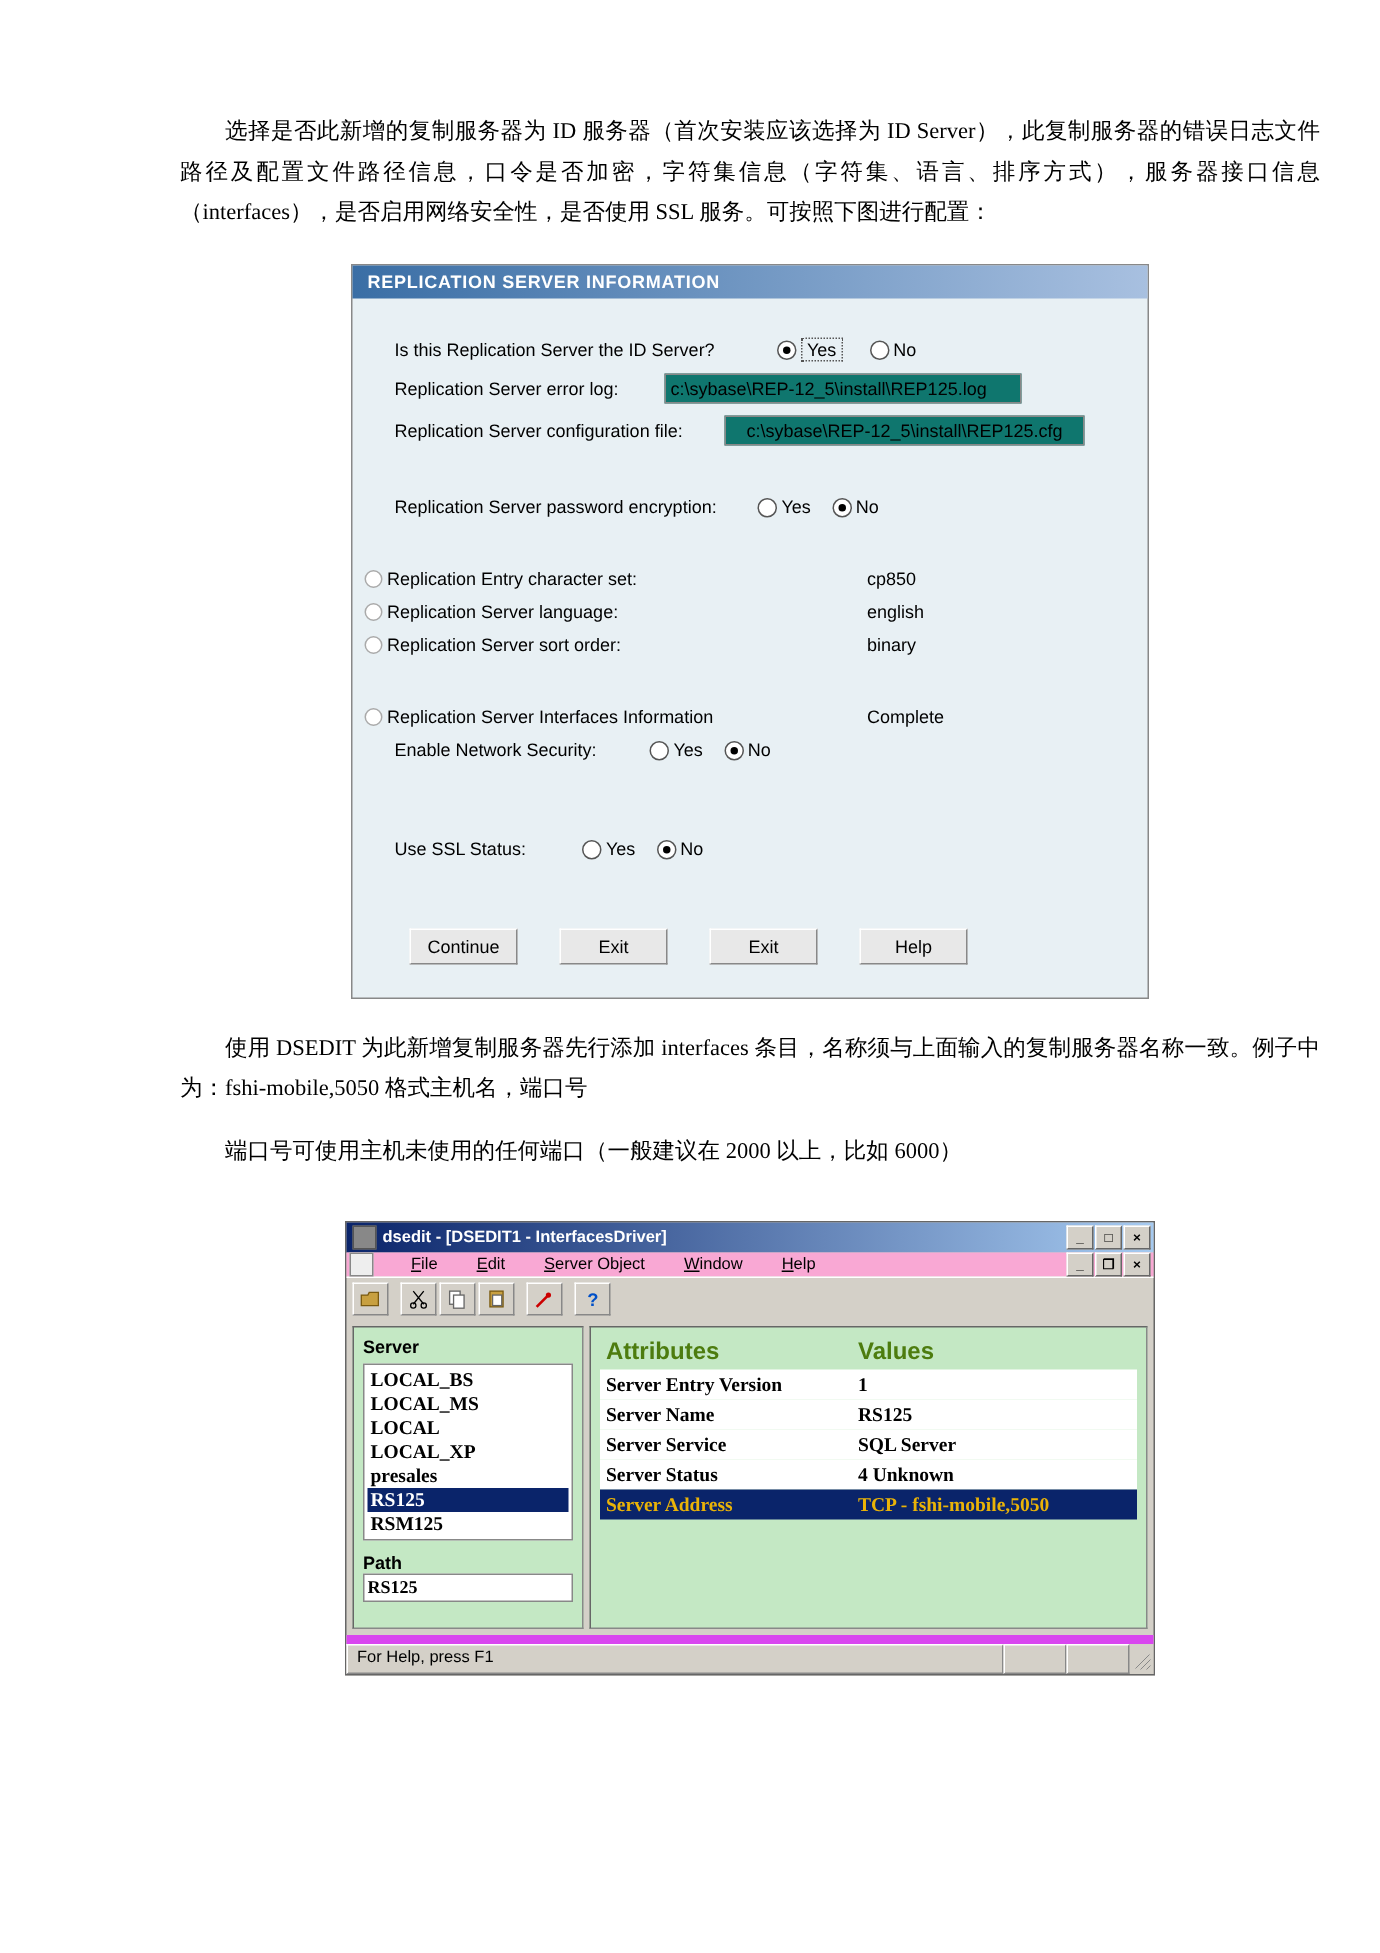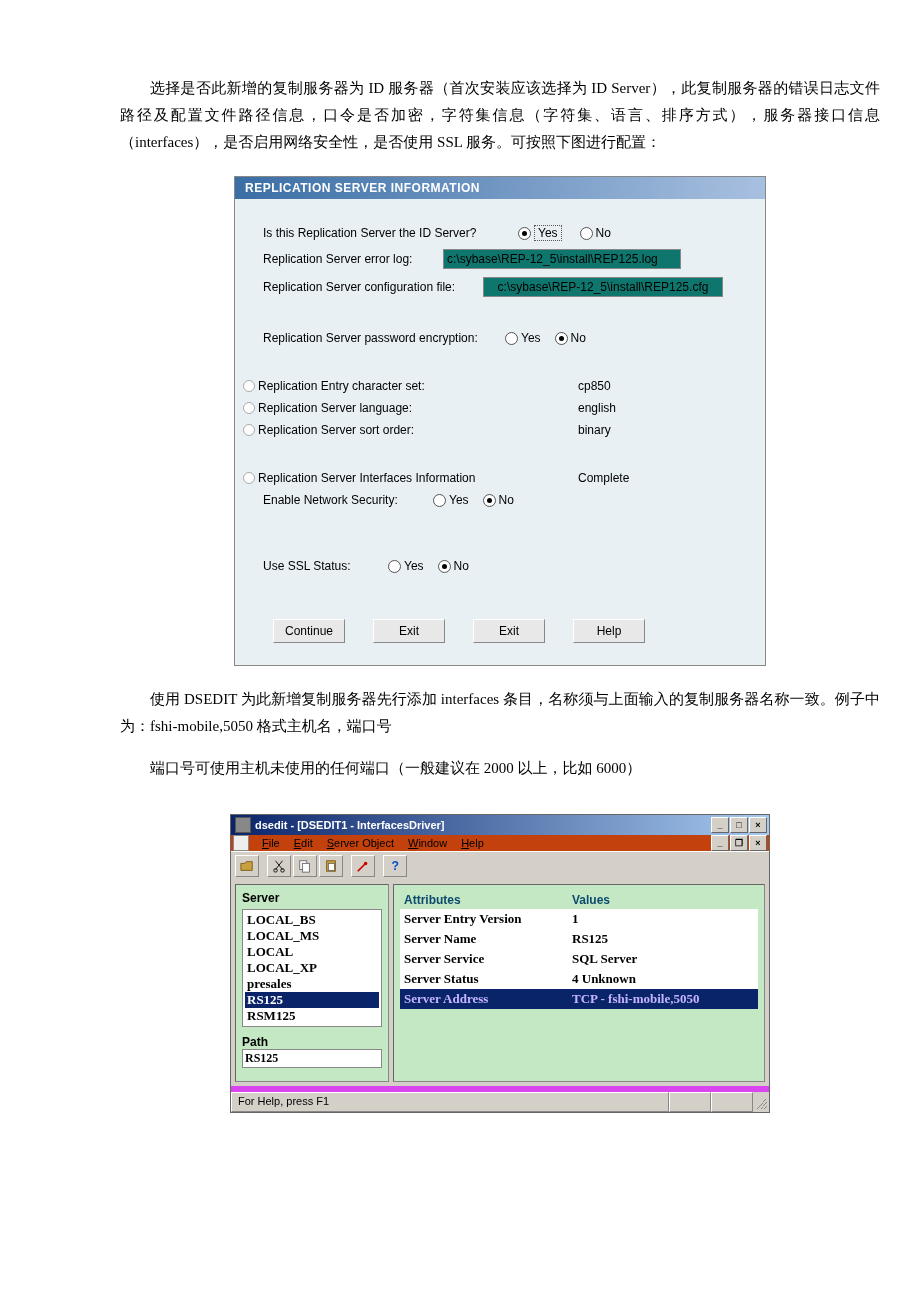--- a/index.html
+++ b/index.html
@@ -137,22 +137,22 @@
   }
   .winbtn {
     width:16px;height:14px;
     background:#d4d0c8;border:1px solid #fff;
     border-right-color:#666;border-bottom-color:#666;
     display:flex;align-items:center;justify-content:center;
     font-size:9px;margin-left:1px;
     cursor:pointer;color:#000;font-weight:bold;
   }
   .dse-menubar {
-    display:flex;align-items:center;gap:0;padding:0 2px;
-    background:#c2410c;
+    display:flex;align-items:center;gap:12px;padding:0 2px;
+    background:#f9a8d4;
   }
   .dse-menubar .mdi-icon {
     width:14px;height:14px;border:1px solid #888;background:#eee;
     margin-right:6px;
   }
   .menu-item {
     padding:1px 7px;
     cursor:pointer;
   }
   .menu-item .u{text-decoration:underline;}
@@ -210,27 +210,27 @@
     font-size:12px;padding:1px 2px;
   }
   .attr-table {
     width:100%;
     font-family:"Times New Roman",serif;
     font-size:13px;font-weight:bold;
     border-collapse:collapse;
   }
   .attr-table th {
     text-align:left;padding:2px 4px;
-    color:#0c4a6e;font-family: Tahoma, Arial;font-size:12px;
+    color:#4d7c0f;font-family: Tahoma, Arial;font-size:16px;
   }
   .attr-table td {
     padding:2px 4px;color:#000;
   }
   .attr-row-white td { background:#fff; }
-  .attr-row-sel td { background:#0a246a;color:#c4b5fd; }
+  .attr-row-sel td { background:#0a246a;color:#eab308; }
   .dse-status {
     display:flex;align-items:center;
     border-top:6px solid #d946ef;padding:0;
     background:#d4d0c8;
     font-size:11px;
   }
   .status-cell {
     border:1px solid #888;border-top-color:#fff;border-left-color:#fff;
     padding:2px 6px;flex:1;height:14px;
   }

